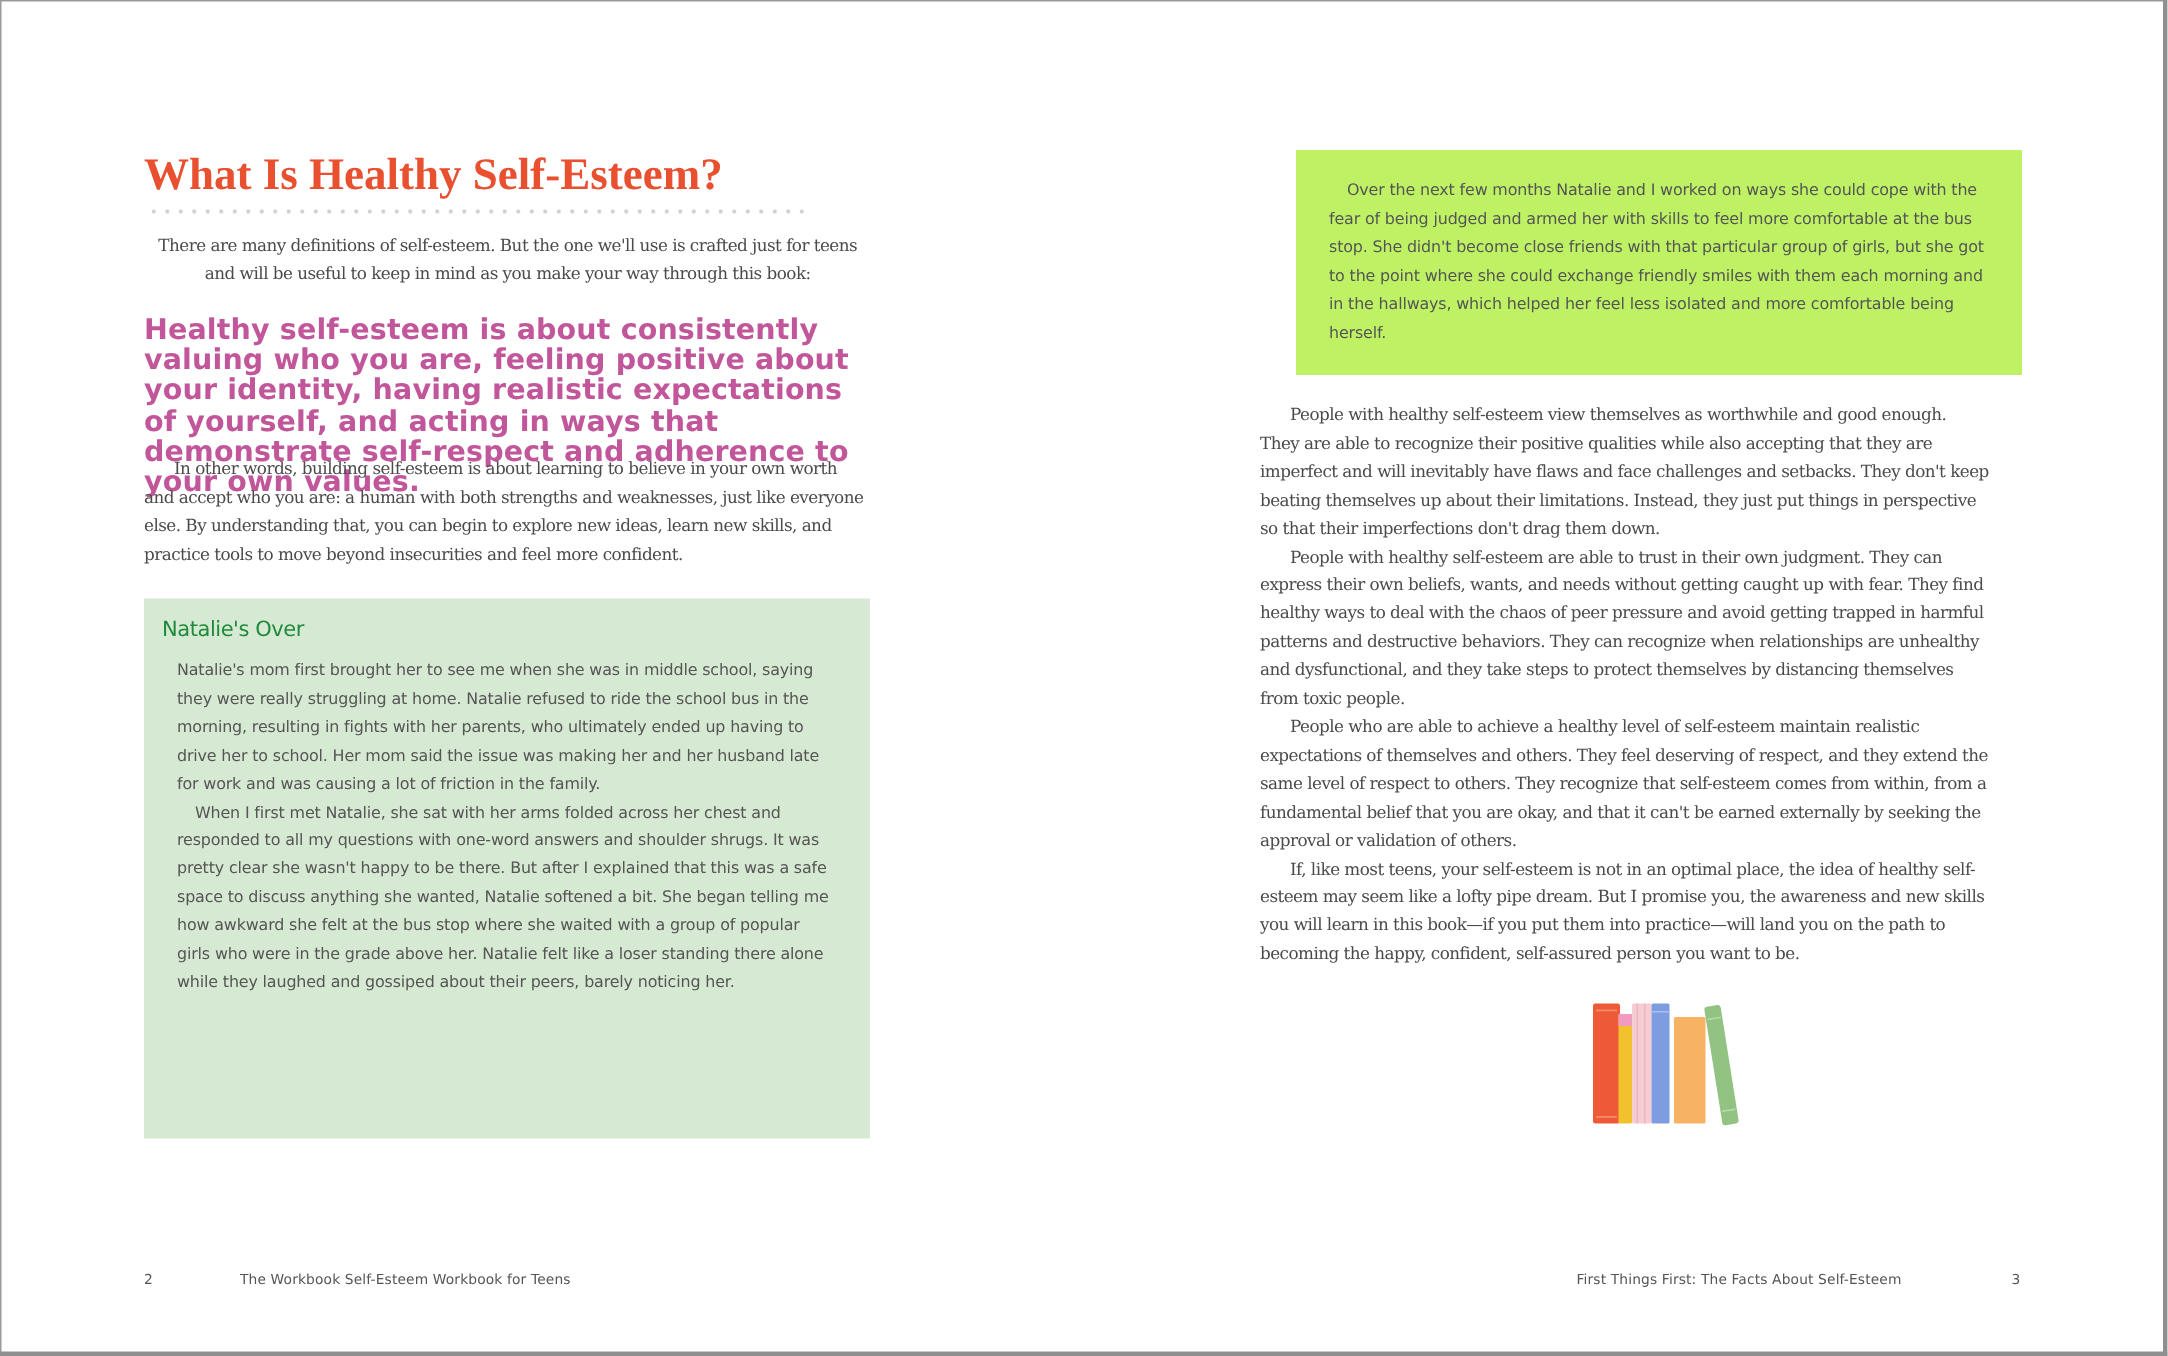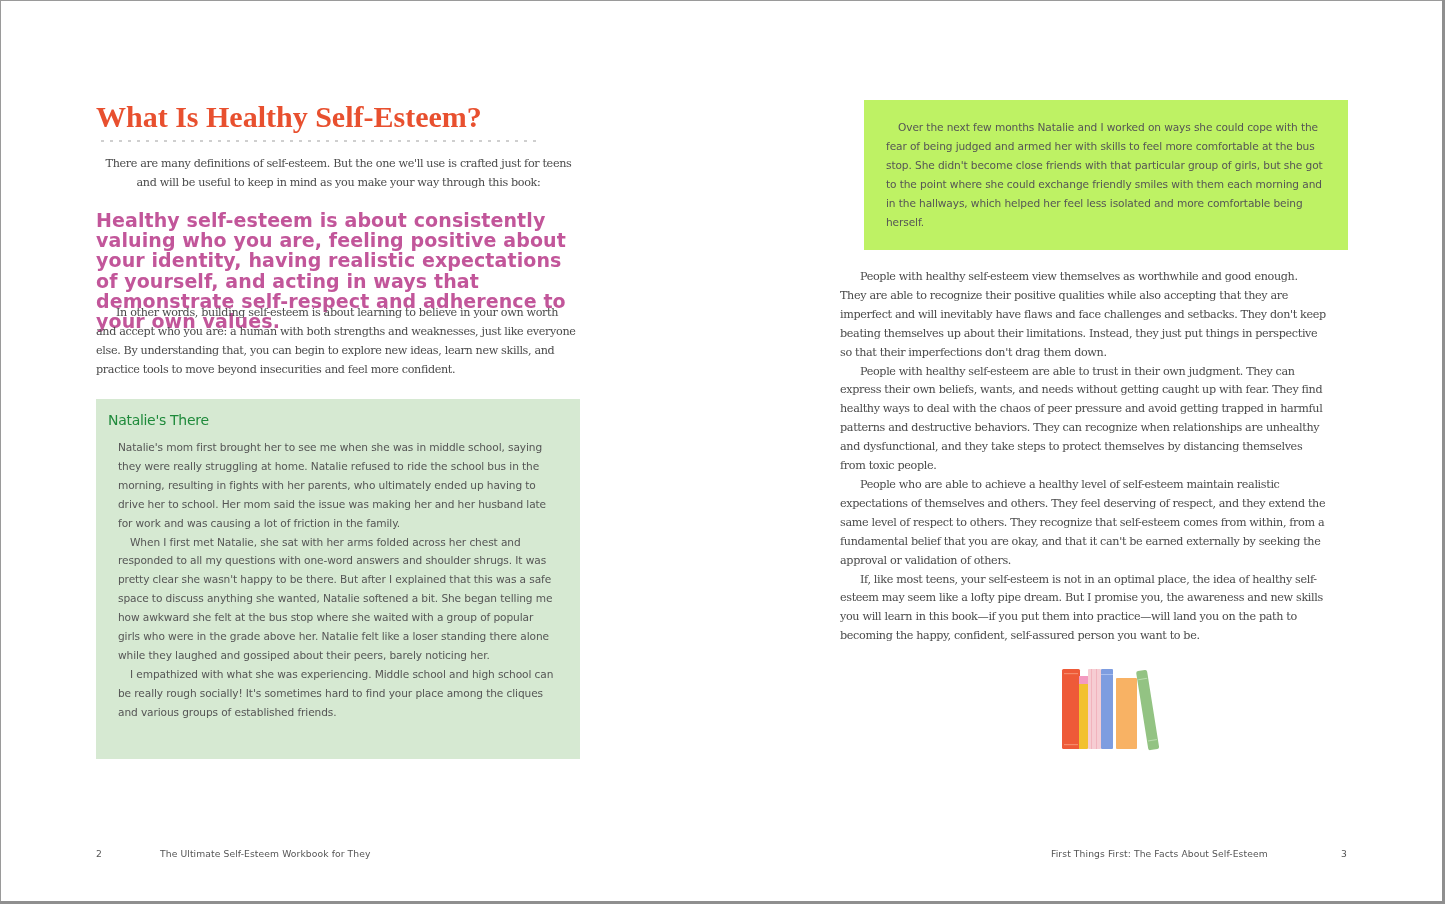--- a/index.html
+++ b/index.html
@@ -85,30 +85,29 @@
   <h1 class="title">What Is Healthy Self-Esteem?</h1>
   <div class="dots"></div>
 
   <p class="serif-p intro">There are many definitions of self-esteem. But the one we'll use is crafted just for teens and will be useful to keep in mind as you make your way through this book:</p>
 
   <p class="definition">Healthy self-esteem is about consistently valuing who you are, feeling positive about your identity, having realistic expectations of yourself, and acting in ways that demonstrate self-respect and adherence to your own values.</p>
 
   <p class="serif-p indent other-words">In other words, building self-esteem is about learning to believe in your own worth and accept who you are: a human with both strengths and weaknesses, just like everyone else. By understanding that, you can begin to explore new ideas, learn new skills, and practice tools to move beyond insecurities and feel more confident.</p>
 
   <div class="story-box">
-    <h2 class="story-title">Natalie's There</h2>
+    <h2 class="story-title">Natalie's Over</h2>
     <div class="story-text">
       <p class="sans-p">Natalie's mom first brought her to see me when she was in middle school, saying they were really struggling at home. Natalie refused to ride the school bus in the morning, resulting in fights with her parents, who ultimately ended up having to drive her to school. Her mom said the issue was making her and her husband late for work and was causing a lot of friction in the family.</p>
       <p class="sans-p sindent">When I first met Natalie, she sat with her arms folded across her chest and responded to all my questions with one-word answers and shoulder shrugs. It was pretty clear she wasn't happy to be there. But after I explained that this was a safe space to discuss anything she wanted, Natalie softened a bit. She began telling me how awkward she felt at the bus stop where she waited with a group of popular girls who were in the grade above her. Natalie felt like a loser standing there alone while they laughed and gossiped about their peers, barely noticing her.</p>
-      <p class="sans-p sindent">I empathized with what she was experiencing. Middle school and high school can be really rough socially! It's sometimes hard to find your place among the cliques and various groups of established friends.</p>
     </div>
   </div>
 
   <span class="footer" style="left:96px;">2</span>
-  <span class="footer" style="left:160px;">The Ultimate Self-Esteem Workbook for They</span>
+  <span class="footer" style="left:160px;">The Workbook Self-Esteem Workbook for Teens</span>
 </section>
 
 <section>
   <div class="cont-box">
     <p class="sans-p sindent cont-text">Over the next few months Natalie and I worked on ways she could cope with the fear of being judged and armed her with skills to feel more comfortable at the bus stop. She didn't become close friends with that particular group of girls, but she got to the point where she could exchange friendly smiles with them each morning and in the hallways, which helped her feel less isolated and more comfortable being herself.</p>
   </div>
 
   <div class="right-body">
     <p class="serif-p indent">People with healthy self-esteem view themselves as worthwhile and good enough. They are able to recognize their positive qualities while also accepting that they are imperfect and will inevitably have flaws and face challenges and setbacks. They don't keep beating themselves up about their limitations. Instead, they just put things in perspective so that their imperfections don't drag them down.</p>
     <p class="serif-p indent">People with healthy self-esteem are able to trust in their own judgment. They can express their own beliefs, wants, and needs without getting caught up with fear. They find healthy ways to deal with the chaos of peer pressure and avoid getting trapped in harmful patterns and destructive behaviors. They can recognize when relationships are unhealthy and dysfunctional, and they take steps to protect themselves by distancing themselves from toxic people.</p>

